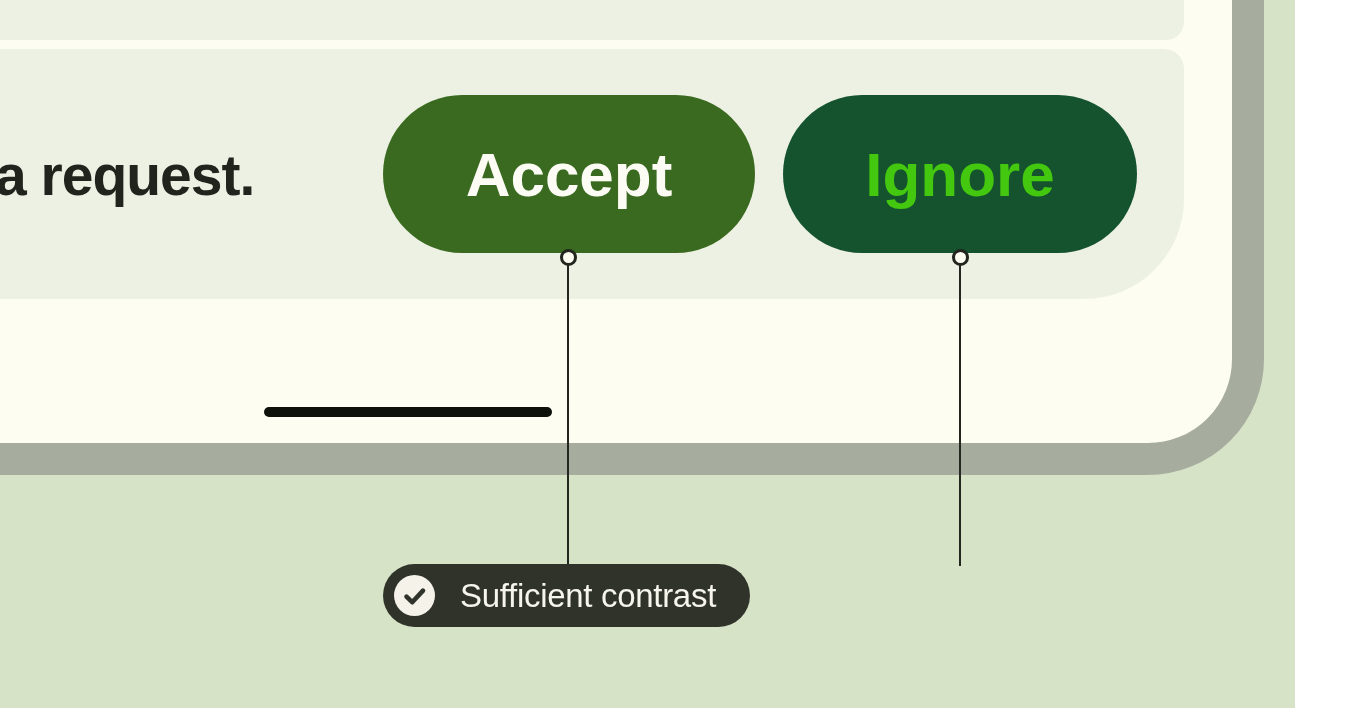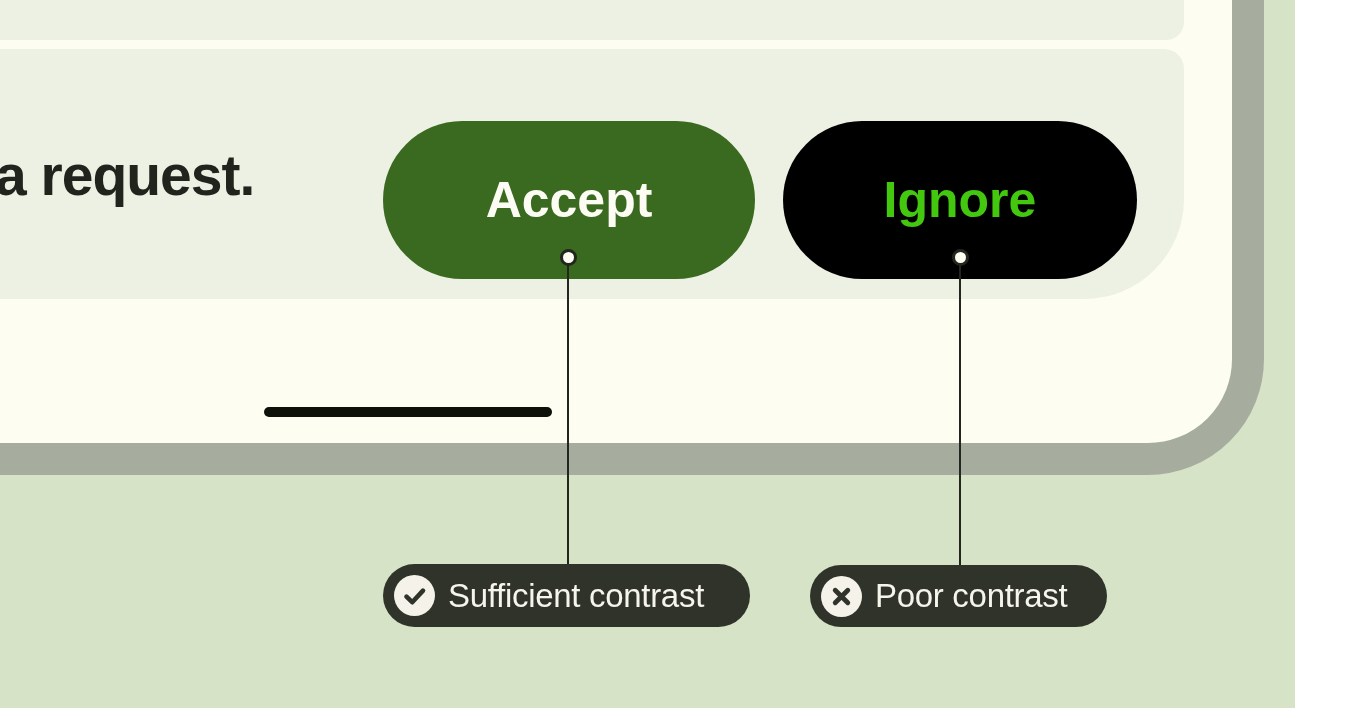--- a/index.html
+++ b/index.html
@@ -59,38 +59,37 @@
   }
 
   .pill-button {
     position: absolute;
     top: 95px;
     height: 158px;
     border-radius: 79px;
     display: flex;
     align-items: center;
     justify-content: center;
-    font-size: 50px;
+    font-size: 62px;
     font-weight: 700;
     letter-spacing: 0;
     border: none;
     cursor: pointer;
     font-family: "Liberation Sans", sans-serif;
-    margin-top: 26px;
   }
   .accept {
     left: 383px;
     width: 372px;
     background: #3a6a1f;
     color: #fcfcf4;
   }
   .ignore {
     left: 783px;
     width: 354px;
-    background: #000000;
+    background: #14532d;
     color: #43c70f;
   }
 
   .handle-bar {
     position: absolute;
     left: 264px;
     top: 407px;
     width: 288px;
     height: 10px;
     border-radius: 5px;
@@ -121,21 +120,21 @@
   
   .callout {
     position: absolute;
     height: 63px;
     border-radius: 34px;
     background: #2f332a;
     display: flex;
     align-items: center;
     padding-left: 11px;
     box-sizing: border-box;
-    gap: 13px;
+    gap: 25px;
   }
   .callout-sufficient { left: 383px; top: 564px; width: 367px; }
   .callout-poor       { left: 810px; top: 565px; width: 297px; height: 62px; }
 
   .callout-label {
     font-size: 33px;
     font-weight: 500;
     color: #f6f5ec;
     letter-spacing: -0.3px;
     white-space: nowrap;
@@ -167,21 +166,14 @@
   <div class="connector-dot dot-ignore"></div>
 
   <div class="callout callout-sufficient">
     <svg class="callout-icon" viewBox="0 0 41 41">
       <circle cx="20.5" cy="20.5" r="20.5" fill="#f4f2e9"></circle>
       <path d="M12.5 21.7 L18.2 27.2 L29 15.6" fill="none" stroke="#2f332a" stroke-width="4.6" stroke-linecap="round" stroke-linejoin="round"></path>
     </svg>
     <span class="callout-label">Sufficient contrast</span>
   </div>
 
-  <div class="callout callout-poor">
-    <svg class="callout-icon" viewBox="0 0 41 41">
-      <circle cx="20.5" cy="20.5" r="20.5" fill="#f4f2e9"></circle>
-      <path d="M14.2 14.2 L26.8 26.8 M26.8 14.2 L14.2 26.8" fill="none" stroke="#2f332a" stroke-width="4.8" stroke-linecap="round" stroke-linejoin="round"></path>
-    </svg>
-    <span class="callout-label">Poor contrast</span>
-  </div>
 
 </div>
 
 </body></html>

